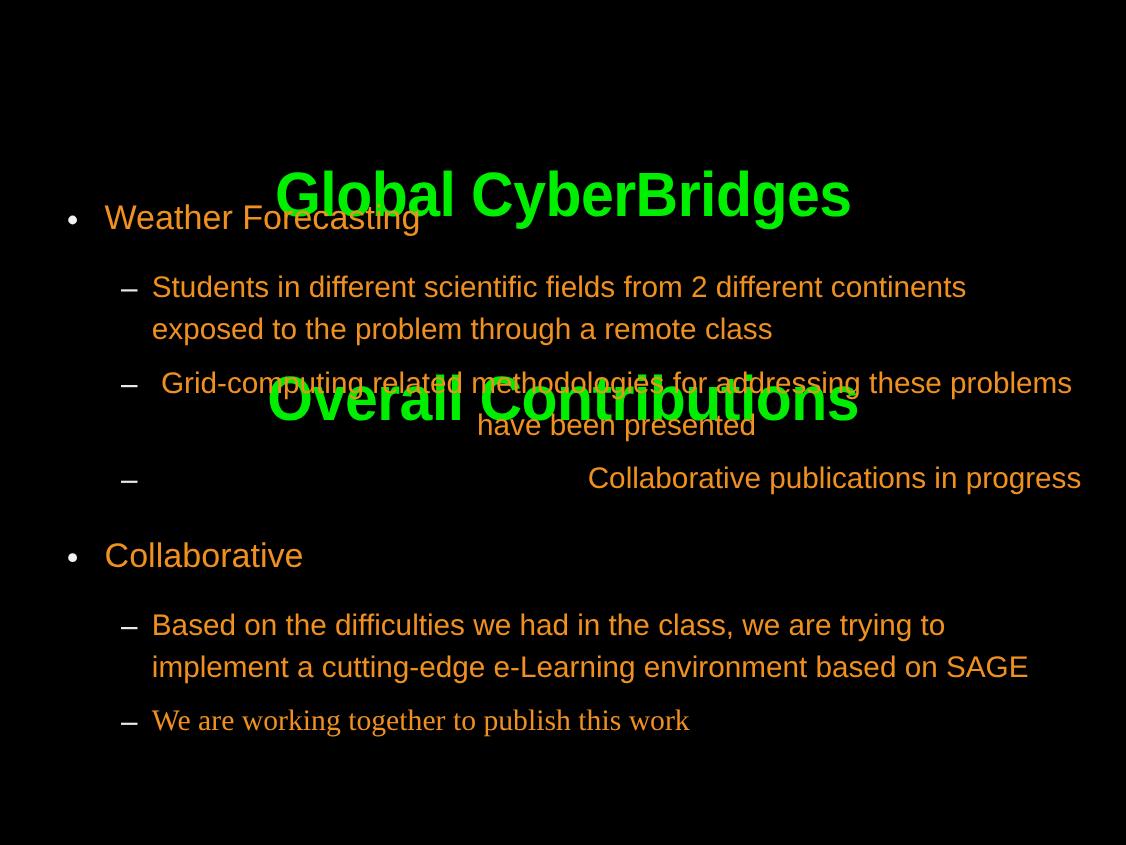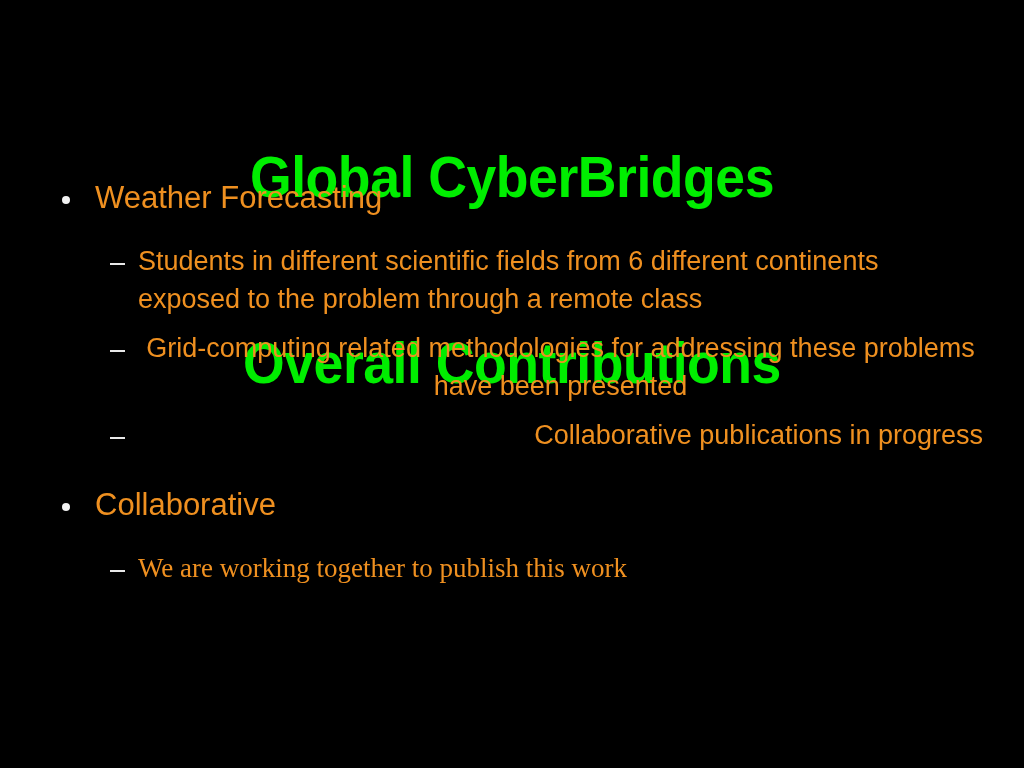--- a/index.html
+++ b/index.html
@@ -119,21 +119,21 @@
 
     <div class="lvl1">
       <span class="bullet-dot"></span>
       <span class="lvl1-text">Weather Forecasting</span>
     </div>
 
     <div class="group-gap"></div>
 
     <div class="lvl2 w-wf1">
       <span class="bullet-dash"></span>
-      <span class="lvl2-text">Students in different scientific fields from 6 different continents exposed to the problem through a remote class</span>
+      <span class="lvl2-text">Students in different scientific fields from 2 different continents exposed to the problem through a remote class</span>
     </div>
 
     <div class="lvl2 w-wf2">
       <span class="bullet-dash"></span>
       <span class="lvl2-text">Grid-computing related methodologies for addressing these problems have been presented</span>
     </div>
 
     <div class="lvl2 w-wf3">
       <span class="bullet-dash"></span>
       <span class="lvl2-text">Collaborative publications in progress</span>
@@ -141,20 +141,24 @@
 
     <div class="sect-gap"></div>
 
     <div class="lvl1">
       <span class="bullet-dot"></span>
       <span class="lvl1-text">Collaborative</span>
     </div>
 
     <div class="group-gap"></div>
 
+    <div class="lvl2 w-vz1">
+      <span class="bullet-dash"></span>
+      <span class="lvl2-text">Based on the difficulties we had in the class, we are trying to implement a cutting-edge e-Learning environment based on SAGE</span>
+    </div>
 
     <div class="lvl2 w-vz2">
       <span class="bullet-dash"></span>
       <span class="lvl2-text">We are working together to publish this work</span>
     </div>
 
   </div>
 </div>
 
 </body></html>

